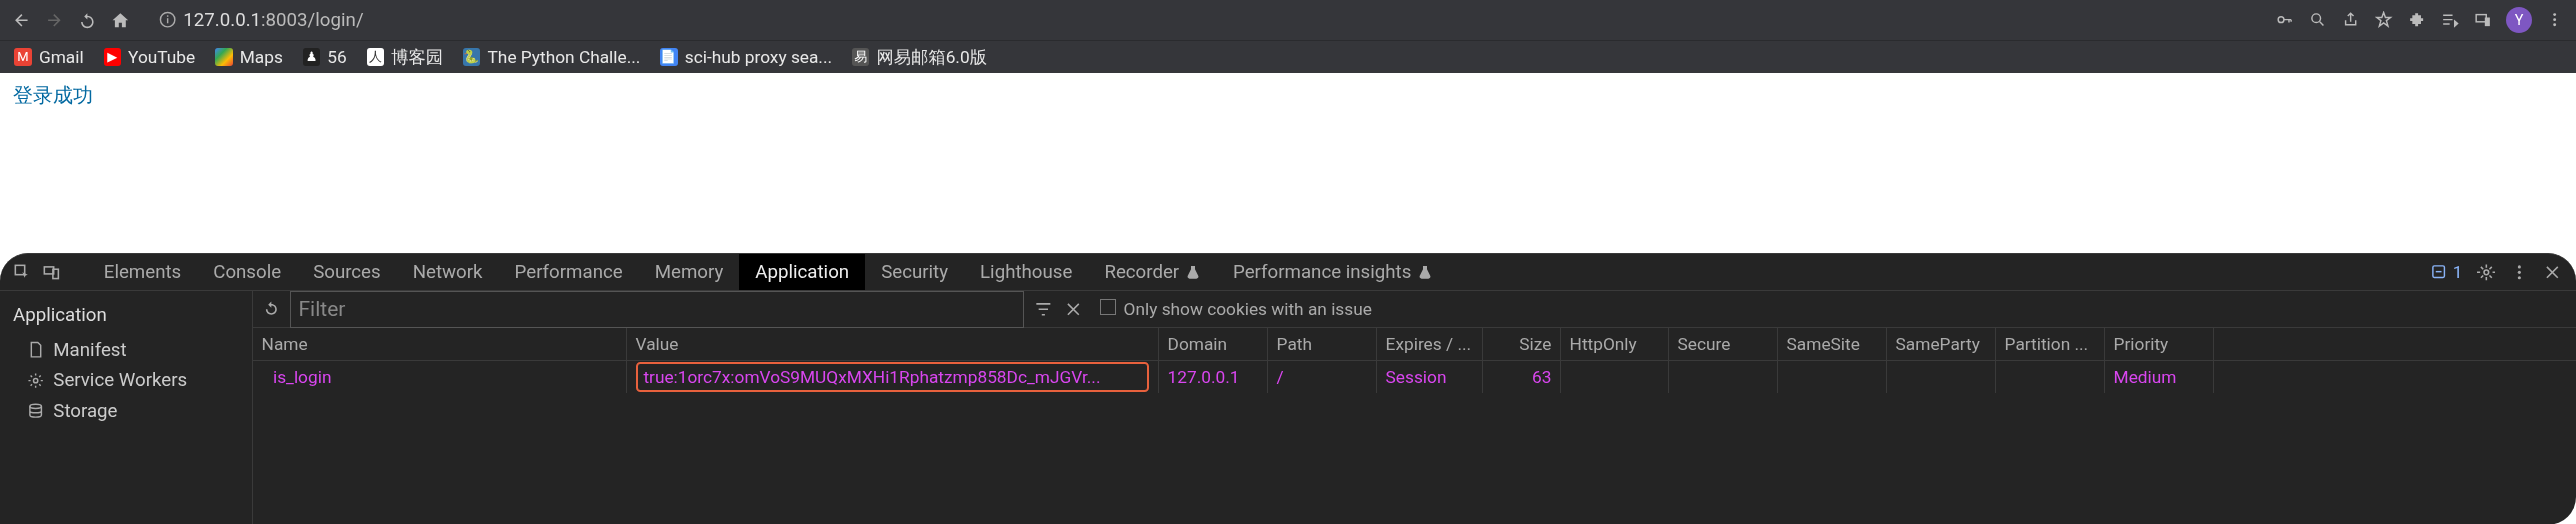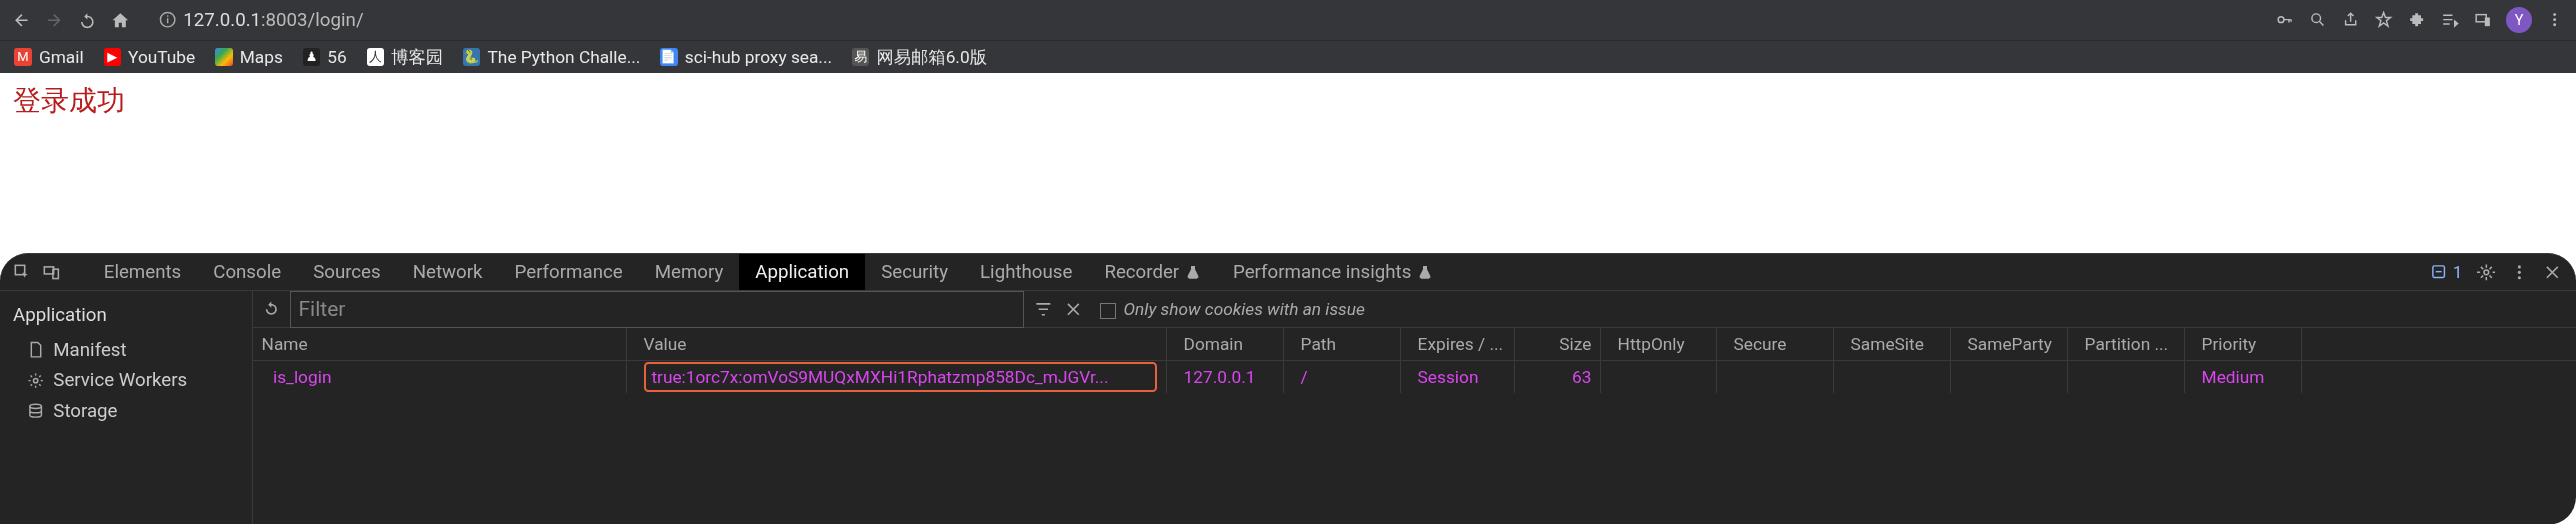--- a/index.html
+++ b/index.html
@@ -9,46 +9,46 @@
 .nav-btn.disabled { fill: #666; }
 .address-bar { flex: 1; display: flex; align-items: center; height: 26px; background: transparent; border-radius: 13px; padding: 0 8.6px; gap: 7.2px; margin-left: 7.2px; color: #bbb; font-size: 18.7px; }
 .address-text { color: #bbb; }
 .address-host { color: #ddd; }
 .right-toolbar { display: flex; align-items: center; gap: 13px; }
 .toolbar-icon { width: 20px; height: 20px; display: flex; align-items: center; justify-content: center; fill: #bbb; }
 .avatar { width: 26px; height: 26px; border-radius: 50%; background: #7e57c2; color: #fff; display: flex; align-items: center; justify-content: center; font-size: 14.4px; }
 .bookmarks-bar { background: #35363a; height: 33px; display: flex; align-items: center; padding: 0 14.4px; gap: 20px; border-top: 0.7px solid #2a2b2e; }
 .bookmark { display: flex; align-items: center; gap: 7.2px; color: #e8e8e8; font-size: 17.3px; cursor: pointer; }
 .bk-icon { width: 17.3px; height: 17.3px; display: flex; align-items: center; justify-content: center; border-radius: 2.9px; font-size: 13px; }
-.page-content { background: #fff; flex: 0 0 180px; padding: 8.6px 13px; color: #b91c1c; font-size: 28px; font-family: "SimSun", serif; }
+.page-content { background: #fff; flex: 0 0 180px; padding: 8.6px 13px; color: #0369a1; font-size: 20px; font-family: "SimSun", serif; }
 .devtools { flex: 1; background: #242424; color: #ccc; display: flex; flex-direction: column; border-top: 0.7px solid #3a3a3a; border-radius: 28px; }
 .devtools-tabs { height: 37px; display: flex; align-items: center; border-bottom: 0.7px solid #3a3a3a; }
 .dt-leading { display: flex; gap: 10px; padding: 0 13px; align-items: center; }
 .dt-icon { width: 18.7px; height: 18.7px; fill: #aaa; cursor: pointer; }
 .dt-tabs { display: flex; height: 100%; align-items: stretch; margin-left: 14.4px; }
 .dt-tab { display: flex; align-items: center; padding: 0 16px; font-size: 18.7px; color: #aaa; cursor: pointer; gap: 5.8px; }
 .dt-tab.active { background: #000; color: #eee; }
 .dt-trailing { margin-left: auto; display: flex; align-items: center; gap: 14.4px; padding-right: 14.4px; }
 .issues-badge { display: flex; align-items: center; gap: 5.8px; color: #8ab4f8; font-size: 17.3px; }
 .devtools-body { display: flex; flex: 1; }
 .dt-sidebar { width: 253px; background: #242424; border-right: 0.7px solid #3a3a3a; padding: 7.2px 0; }
 .sidebar-heading { font-size: 18.7px; color: #ddd; padding: 5.8px 13px 8.6px; }
 .sidebar-item { display: flex; align-items: center; gap: 9px; padding: 4.3px 13px 4.3px 27px; color: #ccc; font-size: 18.7px; cursor: pointer; }
 .sidebar-icon { width: 17.3px; height: 17.3px; fill: #aaa; flex-shrink: 0; }
 .dt-main { flex: 1; display: flex; flex-direction: column; }
 .filter-bar { height: 37px; display: flex; align-items: center; border-bottom: 0.7px solid #3a3a3a; padding: 0 8.6px; gap: 10px; }
 .refresh-icon { width: 18.7px; height: 18.7px; fill: #aaa; cursor: pointer; }
 .filter-input { background: transparent; border: 0.7px solid #555; height: 37px; flex: 0 0 734px; color: #ccc; font-size: 21px; padding: 0 7.2px; }
 .filter-input::placeholder { color: #888; }
 .filter-icons { display: flex; gap: 11.5px; align-items: center; }
-.checkbox-label { display: flex; align-items: flex-end; gap: 7.2px; color: #aaa; font-size: 17.3px; margin-left: 7.2px; font-style: italic; }
+.checkbox-label { display: flex; align-items: flex-start; gap: 7.2px; color: #aaa; font-size: 17.3px; margin-left: 7.2px; }
 .chk { width: 16px; height: 16px; border: 0.7px solid #777; background: transparent; }
 .table-wrap { flex: 1; overflow: auto; }
 .cookie-table { display: flex; flex-direction: column; }
-.table-header-row, .table-data-row { display: flex; gap: 8px; }
+.table-header-row, .table-data-row { display: flex; }
 .table-header-row { border-bottom: 0.7px solid #3a3a3a; }
 .th, .td { padding: 5.8px 8.6px; font-size: 17.3px; color: #d946ef; border-right: 0.7px solid #3a3a3a; overflow: hidden; text-overflow: ellipsis; white-space: nowrap; height: 32px; display: flex; align-items: center; }
 .th { color: #aaa; }
 .col-name { width: 374px; }
 .col-value { width: 532px; }
 .col-domain { width: 109px; }
 .col-path { width: 109px; text-align: center; }
 .col-expires { width: 106px; }
 .col-size { width: 78px; justify-content: flex-end; }
 .col-httponly { width: 108px; }

